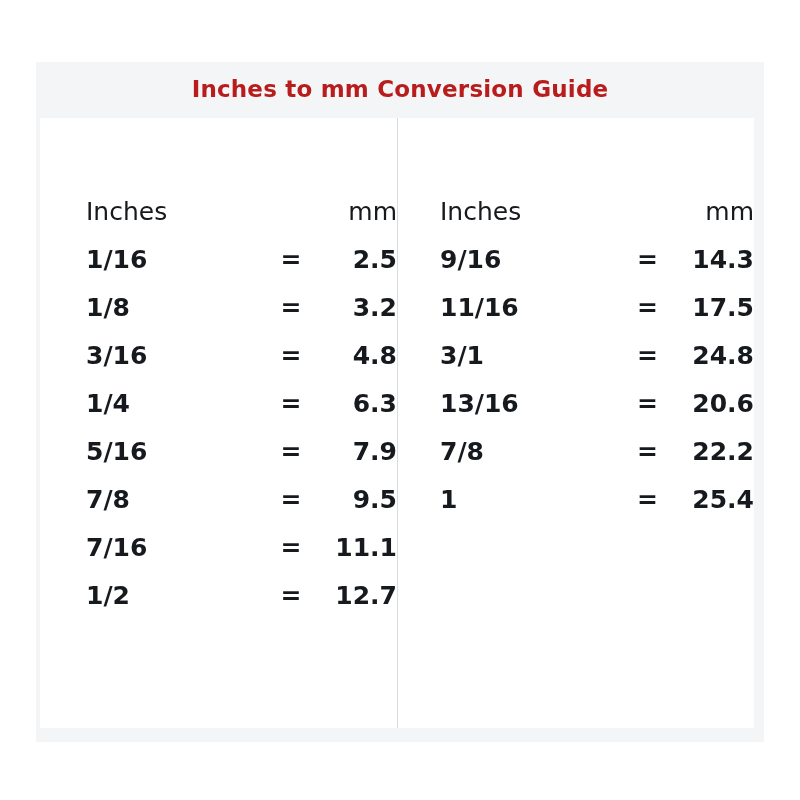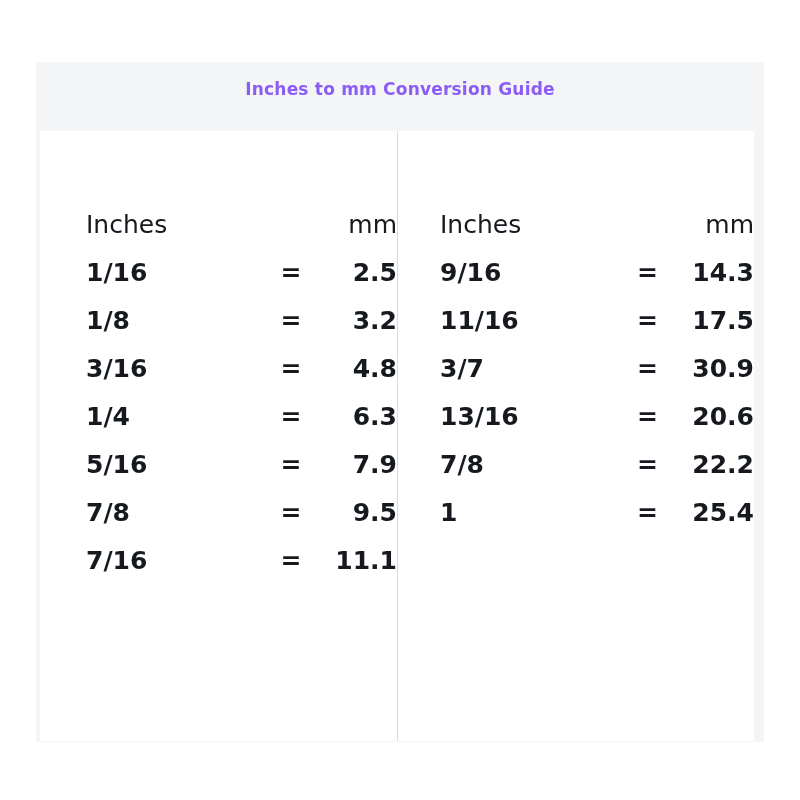--- a/index.html
+++ b/index.html
@@ -37,31 +37,31 @@
     width: 100%;
     height: 54px;
     display: flex;
     align-items: center;
     justify-content: center;
   }
 
   .title-text {
     font-family: "DejaVu Sans", sans-serif;
     font-weight: bold;
-    font-size: 17px;
-    color: #8b5cf6;
+    font-size: 23px;
+    color: #b91c1c;
     letter-spacing: 0.2px;
     white-space: nowrap;
   }
 
   
   .card {
     position: absolute;
     left: 4px;
-    top: 69px;
+    top: 56px;
     width: 714px;
     height: 610px;
     background: #ffffff;
   }
 
   .columns {
     position: absolute;
     left: 0;
     top: 0;
     width: 100%;
@@ -165,20 +165,25 @@
               <tr>
                 <td class="c-inch">7/8</td>
                 <td class="c-eq eq-sign">=</td>
                 <td class="c-mm">9.5</td>
               </tr>
               <tr>
                 <td class="c-inch">7/16</td>
                 <td class="c-eq eq-sign">=</td>
                 <td class="c-mm">11.1</td>
               </tr>
+              <tr>
+                <td class="c-inch">1/2</td>
+                <td class="c-eq eq-sign">=</td>
+                <td class="c-mm">12.7</td>
+              </tr>
             </tbody>
           </table>
         </div>
 
         <div class="col right">
           <table class="conv">
             <thead>
               <tr>
                 <th class="c-inch">Inches</th>
                 <th class="c-eq"></th>
@@ -190,23 +195,23 @@
                 <td class="c-inch">9/16</td>
                 <td class="c-eq eq-sign">=</td>
                 <td class="c-mm">14.3</td>
               </tr>
               <tr>
                 <td class="c-inch">11/16</td>
                 <td class="c-eq eq-sign">=</td>
                 <td class="c-mm">17.5</td>
               </tr>
               <tr>
-                <td class="c-inch">3/7</td>
-                <td class="c-eq eq-sign">=</td>
-                <td class="c-mm">30.9</td>
+                <td class="c-inch">3/1</td>
+                <td class="c-eq eq-sign">=</td>
+                <td class="c-mm">24.8</td>
               </tr>
               <tr>
                 <td class="c-inch">13/16</td>
                 <td class="c-eq eq-sign">=</td>
                 <td class="c-mm">20.6</td>
               </tr>
               <tr>
                 <td class="c-inch">7/8</td>
                 <td class="c-eq eq-sign">=</td>
                 <td class="c-mm">22.2</td>

